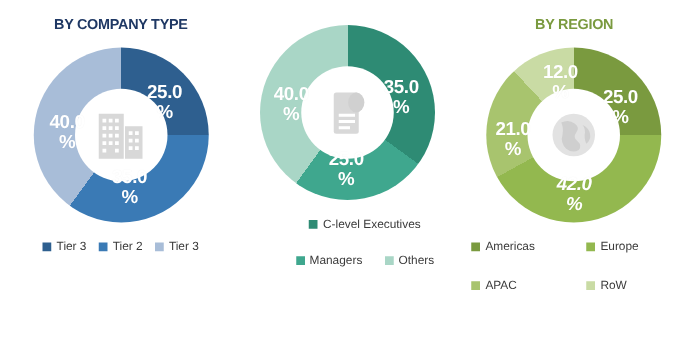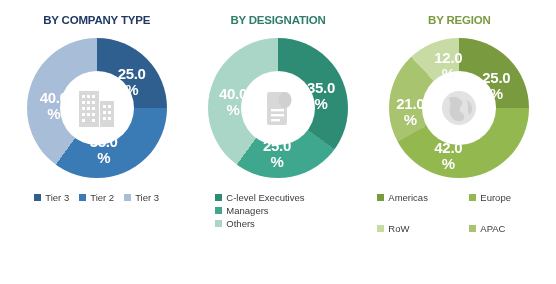--- a/index.html
+++ b/index.html
@@ -76,23 +76,22 @@
     justify-content:center;
     font-size:9.5px;
     color:#333333;
   }
   .legend.row{
     flex-direction:row;
     gap:10px;
     align-items:center;
   }
   .legend.col{
-    flex-direction:column;
-    align-items:flex-start;
-    gap:2px;
+    align-items:center;
+    gap:18px;
     padding-left:28px;
     width:100%;
     box-sizing:border-box;
   }
   .legend.grid{
     display:grid;
     grid-template-columns:72px 72px;
     row-gap:14px;
     column-gap:6px;
     justify-content:center;
@@ -176,21 +175,20 @@
         <span class="legend-label">Tier 2</span>
       </div>
       <div class="legend-item">
         <span class="swatch" style="background:#a8bdd8"></span>
         <span class="legend-label">Tier 3</span>
       </div>
     </div>
   </div>
 
   <div class="panel">
-    <div class="panel-title" style="color:#2e7d68">BY DESIGNATION</div>
 
     <div class="donut-wrap">
       <div class="donut" style="background:conic-gradient(#2e8b74 0deg 126deg, #3fa78e 126deg 216deg, #a9d6c6 216deg 360deg);"></div>
 
       <div class="donut-hole">
         <svg class="hole-icon" viewBox="0 0 52 52">
           <rect x="15" y="10" width="20" height="33" rx="2" fill="#d8d8d8"></rect>
           <ellipse cx="33" cy="18" rx="6.5" ry="8" fill="#d0d0d0"></ellipse>
           <g fill="#ffffff">
             <rect x="19" y="27" width="13" height="2.4"></rect>
@@ -241,21 +239,21 @@
           <circle cx="26" cy="26" r="17" fill="#e2e2e2"></circle>
           <path d="M16 16 Q22 13 27 17 Q31 20 28 24 Q25 28 29 31 Q33 34 30 38 Q25 41 20 37 Q15 32 17 26 Q18 20 16 16 Z" fill="#cfcfcf"></path>
           <path d="M33 18 Q38 20 39 25 Q40 30 36 33 Q34 28 35 24 Q35 20 33 18 Z" fill="#cfcfcf"></path>
         </svg>
       </div>
 
       <div class="slice-label" style="left:90px;top:32px;">
         <span class="pct">25.0</span>
         <span class="pct">%</span>
       </div>
-      <div class="slice-label" style="left:42px;top:102px;">
+      <div class="slice-label" style="left:53px;top:102px;font-style:italic;">
         <span class="pct">42.0</span>
         <span class="pct">%</span>
       </div>
       <div class="slice-label" style="left:4px;top:58px;">
         <span class="pct">21.0</span>
         <span class="pct">%</span>
       </div>
       <div class="slice-label" style="left:42px;top:12px;color:#ffffff;">
         <span class="pct">12.0</span>
         <span class="pct">%</span>
@@ -265,23 +263,23 @@
     <div class="legend grid">
       <div class="legend-item">
         <span class="swatch" style="background:#7a9a3f"></span>
         <span class="legend-label">Americas</span>
       </div>
       <div class="legend-item">
         <span class="swatch" style="background:#93b84f"></span>
         <span class="legend-label">Europe</span>
       </div>
       <div class="legend-item">
+        <span class="swatch" style="background:#a8c46e"></span>
+        <span class="legend-label">APAC</span>
+      </div>
+      <div class="legend-item">
         <span class="swatch" style="background:#c9dba4"></span>
         <span class="legend-label">RoW</span>
       </div>
-      <div class="legend-item">
-        <span class="swatch" style="background:#a8c46e"></span>
-        <span class="legend-label">APAC</span>
-      </div>
     </div>
   </div>
 
 </div>
 
 </body></html>

